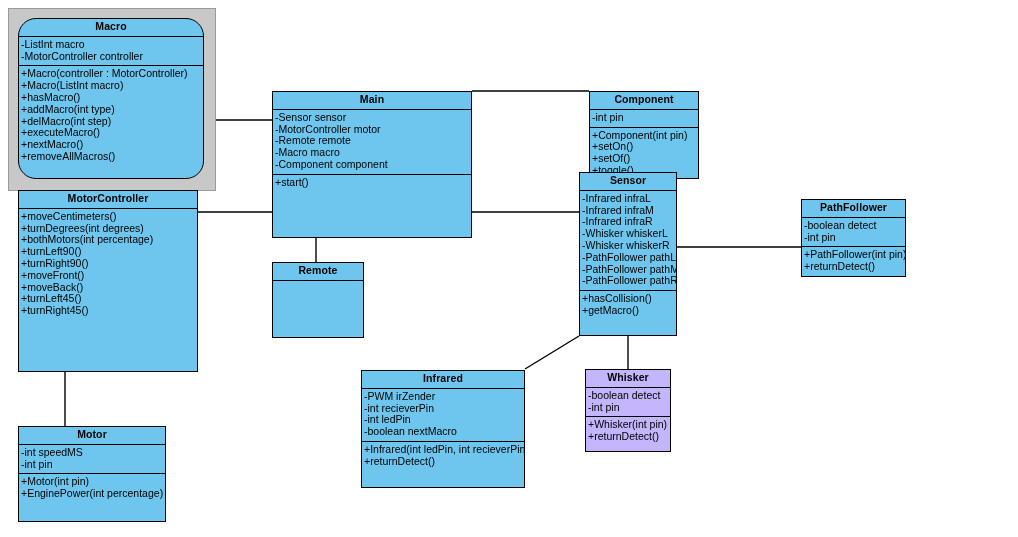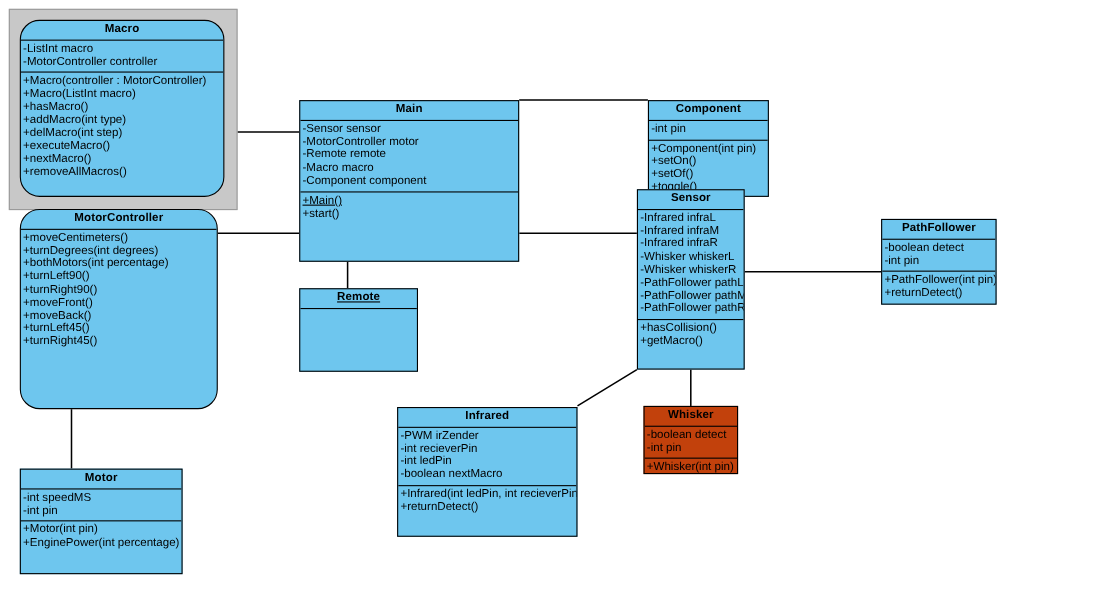--- a/index.html
+++ b/index.html
@@ -105,21 +105,21 @@
             <span class="member">+Macro(ListInt macro)</span>
             <span class="member">+hasMacro()</span>
             <span class="member">+addMacro(int type)</span>
             <span class="member">+delMacro(int step)</span>
             <span class="member">+executeMacro()</span>
             <span class="member">+nextMacro()</span>
             <span class="member">+removeAllMacros()</span>
           </div>
         </div>
       </div>
-      <div class="umlclass" style="left: 18px; top: 190px; width: 180px; height: 182px; background: rgb(110, 198, 238); border-color: rgb(0, 0, 0); border-radius: 18px;">
+      <div class="umlclass" style="left: 18px; top: 190px; width: 180px; height: 182px; background: rgb(110, 198, 238); border-color: rgb(0, 0, 0);">
         <div class="cls-title">MotorController</div>
         <div class="body">
           <div class="cls-compartment last">
             <span class="member">+moveCentimeters()</span>
             <span class="member">+turnDegrees(int degrees)</span>
             <span class="member">+bothMotors(int percentage)</span>
             <span class="member">+turnLeft90()</span>
             <span class="member">+turnRight90()</span>
             <span class="member">+moveFront()</span>
             <span class="member">+moveBack()</span>
@@ -145,26 +145,25 @@
         <div class="cls-title">Main</div>
         <div class="body">
           <div class="cls-compartment">
             <span class="member">-Sensor sensor</span>
             <span class="member">-MotorController motor</span>
             <span class="member">-Remote remote</span>
             <span class="member">-Macro macro</span>
             <span class="member">-Component component</span>
           </div>
           <div class="cls-compartment last">
-            <span class="member static">+Main()</span>
             <span class="member">+start()</span>
           </div>
         </div>
       </div>
-      <div class="umlclass" style="left: 272px; top: 262px; width: 108px; height: 76px; background: rgb(110, 198, 238); border-color: rgb(0, 0, 0); text-decoration: underline;">
+      <div class="umlclass" style="left: 272px; top: 262px; width: 92px; height: 76px; background: rgb(110, 198, 238); border-color: rgb(0, 0, 0);">
         <div class="cls-title">Remote</div>
       </div>
       <div class="umlclass" style="left: 589px; top: 63px; width: 110px; height: 88px; background: rgb(110, 198, 238); border-color: rgb(0, 0, 0); margin-top: 28px;">
         <div class="cls-title">Component</div>
         <div class="body">
           <div class="cls-compartment">
             <span class="member">-int pin</span>
           </div>
           <div class="cls-compartment last">
             <span class="member">+Component(int pin)</span>
@@ -214,21 +213,21 @@
             <span class="member">-int recieverPin</span>
             <span class="member">-int ledPin</span>
             <span class="member">-boolean nextMacro</span>
           </div>
           <div class="cls-compartment last">
             <span class="member">+Infrared(int ledPin, int recieverPin)</span>
             <span class="member">+returnDetect()</span>
           </div>
         </div>
       </div>
-      <div class="umlclass" style="left: 585px; top: 369px; width: 86px; height: 62px; background: #c2410c; border-color: rgb(0, 0, 0);">
+      <div class="umlclass" style="left: 585px; top: 369px; width: 86px; height: 83px; background: #c4b5fd; border-color: rgb(0, 0, 0);">
         <div class="cls-title">Whisker</div>
         <div class="body">
           <div class="cls-compartment">
             <span class="member">-boolean detect</span>
             <span class="member">-int pin</span>
           </div>
           <div class="cls-compartment last">
             <span class="member">+Whisker(int pin)</span>
             <span class="member">+returnDetect()</span>
           </div>

